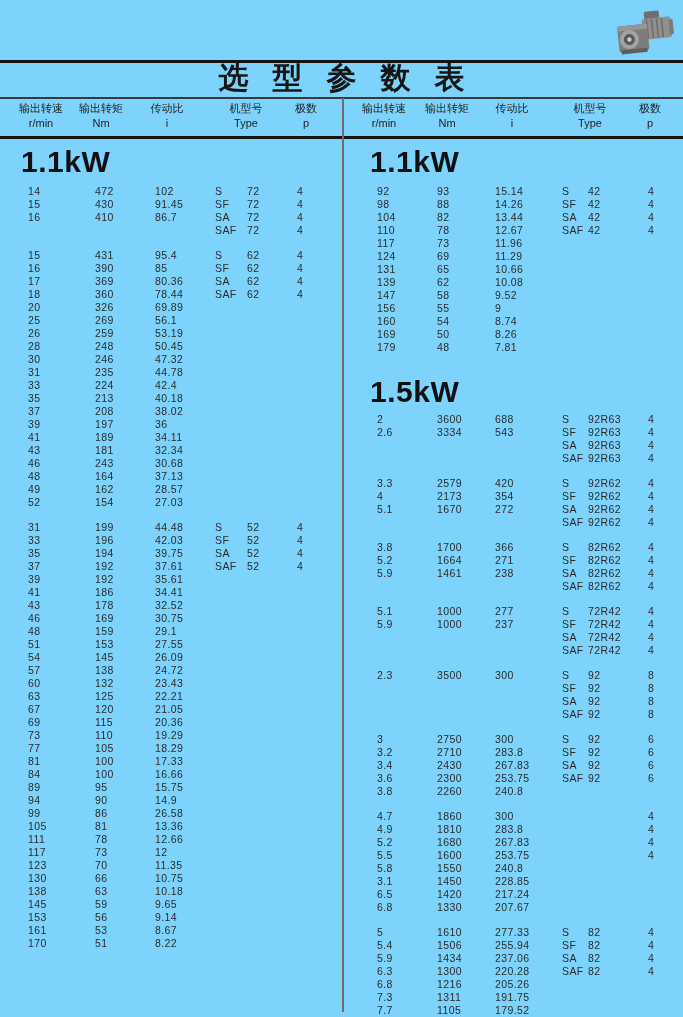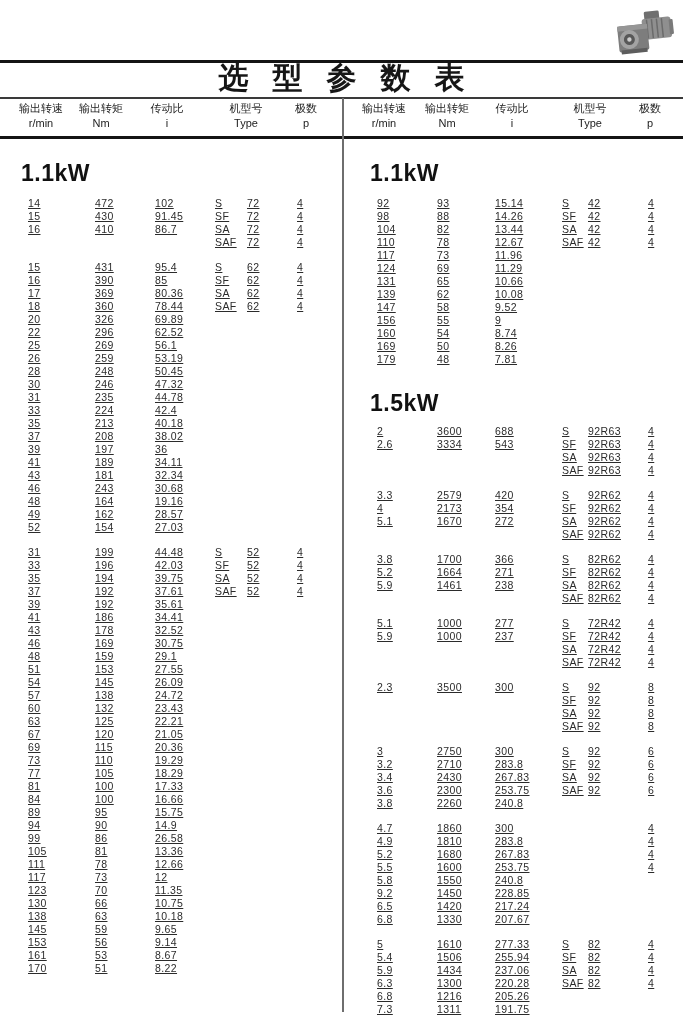--- a/index.html
+++ b/index.html
@@ -1,17 +1,17 @@
 <!DOCTYPE html>
 <html><head>
 <meta charset="utf-8">
 <style>
   html,body{margin:0;padding:0;background:#e8e8e8;}
   #page{
-    position:relative;width:683px;height:1017px;background:#ffffff;
+    position:relative;width:683px;height:1017px;background:#7dd3fc;
     overflow:hidden;font-family:"Liberation Sans",sans-serif;color:#2b2b2b;
     margin:0 auto;
   }
   .hline{position:absolute;left:0;width:683px;background:#141414;}
   .hline.thick{height:3px;}
   .hline.thin{height:2px;background:#3a3a3a;}
   .vline{position:absolute;width:2px;background:#6e6e6e;}
   #doc-title{
     position:absolute;top:61px;left:0;width:683px;text-align:center;
     font-size:30px;font-weight:bold;letter-spacing:24px;text-indent:24px;
@@ -19,25 +19,25 @@
   }
   #motor-photo{position:absolute;left:610px;top:9px;width:68px;height:50px;}
   .hdr-group{position:absolute;top:100px;height:36px;}
   .hdr-cell{position:absolute;width:90px;text-align:center;}
   .hdr-cell .lbl{font-size:11px;line-height:16px;color:#222;}
   .hdr-cell .unit{font-size:11px;line-height:15px;color:#222;}
   .col-group{position:absolute;top:141px;}
   #grp-left{left:18px;width:326px;}
   #grp-right{left:367px;width:312px;}
   .section-heading{
-    font-size:23px;font-weight:900;color:#111;letter-spacing:0.5px;
-    margin:21px 0 12px 3px;line-height:23px;
+    font-size:30px;font-weight:900;color:#111;letter-spacing:0.5px;
+    margin:9px 0 12px 3px;line-height:23px;
   }
   #grp-right .section-heading.later{margin-top:26px;margin-bottom:10px;}
-  .block{margin-bottom:12px;text-decoration:underline;}
+  .block{margin-bottom:12px;}
   .row{display:grid;line-height:13px;height:13px;font-size:10.5px;letter-spacing:0.4px;}
   #grp-left .row{grid-template-columns:67px 60px 60px 32px 50px 40px;padding-left:10px;}
   #grp-right .row{grid-template-columns:60px 58px 67px 26px 60px 35px;padding-left:10px;}
   .cell{display:block;white-space:nowrap;}
 </style>
 </head>
 <body>
 
 <div id="page">
 
@@ -181,28 +181,20 @@
         </div>
         <div class="row">
           <span class="cell">20</span>
           <span class="cell">326</span>
           <span class="cell">69.89</span>
           <span class="cell"></span>
           <span class="cell"></span>
           <span class="cell"></span>
         </div>
         <div class="row">
-          <span class="cell">22</span>
-          <span class="cell">296</span>
-          <span class="cell">62.52</span>
-          <span class="cell"></span>
-          <span class="cell"></span>
-          <span class="cell"></span>
-        </div>
-        <div class="row">
           <span class="cell">25</span>
           <span class="cell">269</span>
           <span class="cell">56.1</span>
           <span class="cell"></span>
           <span class="cell"></span>
           <span class="cell"></span>
         </div>
         <div class="row">
           <span class="cell">26</span>
           <span class="cell">259</span>
@@ -287,21 +279,21 @@
           <span class="cell">46</span>
           <span class="cell">243</span>
           <span class="cell">30.68</span>
           <span class="cell"></span>
           <span class="cell"></span>
           <span class="cell"></span>
         </div>
         <div class="row">
           <span class="cell">48</span>
           <span class="cell">164</span>
-          <span class="cell">19.16</span>
+          <span class="cell">37.13</span>
           <span class="cell"></span>
           <span class="cell"></span>
           <span class="cell"></span>
         </div>
         <div class="row">
           <span class="cell">49</span>
           <span class="cell">162</span>
           <span class="cell">28.57</span>
           <span class="cell"></span>
           <span class="cell"></span>
@@ -939,21 +931,21 @@
         </div>
         <div class="row">
           <span class="cell">5.8</span>
           <span class="cell">1550</span>
           <span class="cell">240.8</span>
           <span class="cell"></span>
           <span class="cell"></span>
           <span class="cell"></span>
         </div>
         <div class="row">
-          <span class="cell">9.2</span>
+          <span class="cell">3.1</span>
           <span class="cell">1450</span>
           <span class="cell">228.85</span>
           <span class="cell"></span>
           <span class="cell"></span>
           <span class="cell"></span>
         </div>
         <div class="row">
           <span class="cell">6.5</span>
           <span class="cell">1420</span>
           <span class="cell">217.24</span>

